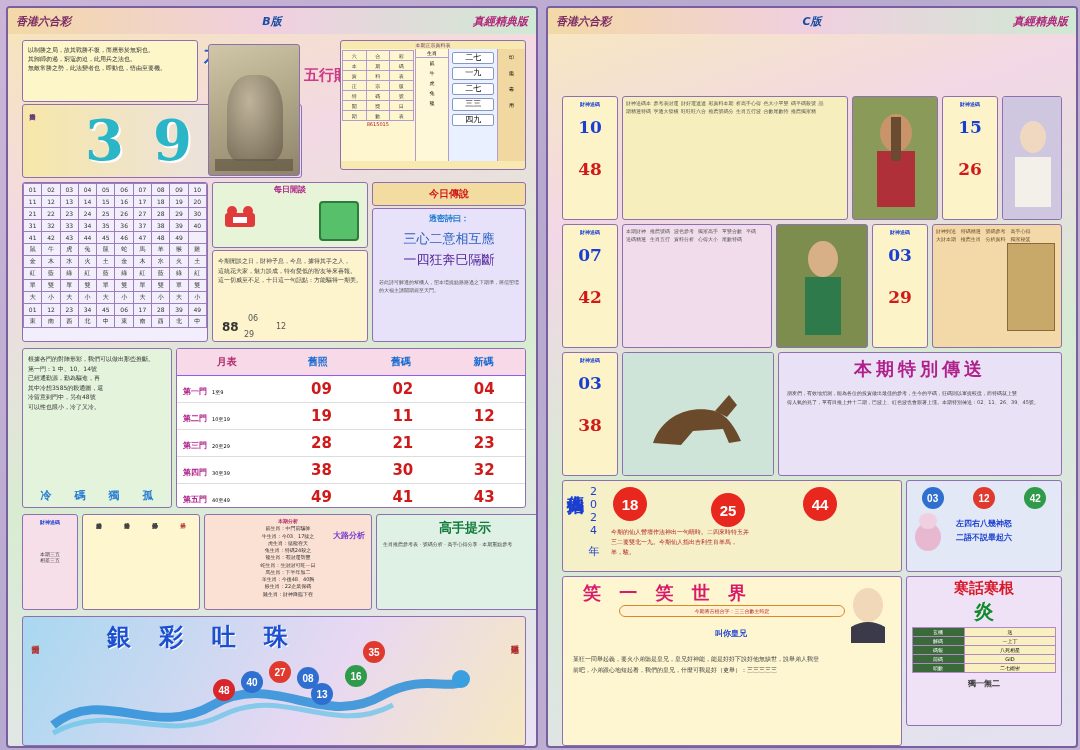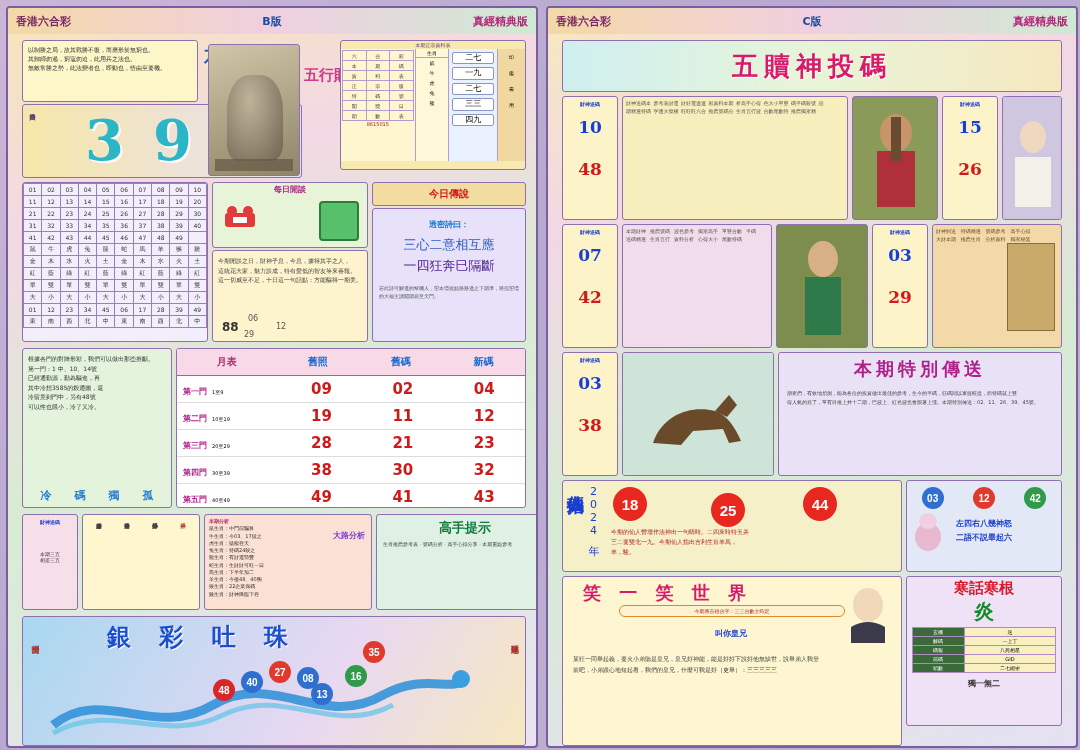--- a/index.html
+++ b/index.html
@@ -7,21 +7,21 @@
     width:1080px;height:750px;overflow:hidden;
     font-family:"DejaVu Sans","Liberation Sans",sans-serif;
     background:#b9a7c9;
   }
   .page{position:relative;width:1080px;height:750px;
     background:linear-gradient(135deg,#cbb6d8 0%,#b7a9cf 40%,#c3b2d4 100%);}
   .sheet{position:absolute;top:6px;height:738px;border:2px solid #7a5fa0;border-radius:4px;overflow:hidden;}
   .sheetA{left:6px;width:528px;background:linear-gradient(160deg,#f6e6b8 0%,#f3d9e4 25%,#d8ecd2 55%,#e9e2f4 100%);}
   .sheetB{left:546px;width:528px;background:linear-gradient(160deg,#f7e9bd 0%,#f2d7e6 25%,#d6ead3 55%,#e6e0f2 100%);}
   .hdr{display:flex;align-items:center;justify-content:space-between;height:26px;padding:0 8px;
-    background:linear-gradient(90deg,#f3d9a6,#f0cfe0,#cfe9d3);font-size:11px;color:#7b2a63;font-weight:bold;}
+    background:linear-gradient(90deg,#f3d9a6,#f0cfe0,#cfe9d3);font-size:11px;color:#7b2a63;font-weight:bold;font-style:italic;}
   .hdr .mid{color:#1b4ea0;font-size:11px;}
   .hdr .right{color:#b1267a;}
   .box{position:absolute;border:1.5px solid #8e6fb0;border-radius:3px;box-sizing:border-box;overflow:hidden;}
   .t-red{color:#d01a1a;}
   .vert{writing-mode:vertical-rl;text-orientation:upright;}
   .tiny{font-size:6px;line-height:1.25;}
   .xtiny{font-size:5px;line-height:1.2;}
   .sm{font-size:8px;line-height:1.3;}
   .md{font-size:10px;}
   .ttl{font-weight:bold;}
@@ -305,21 +305,21 @@
             <rect x="10" y="12" width="14" height="6" fill="#fff"></rect>
           </svg>
       </div>
       <div style="position:absolute;right:8px;top:18px;width:36px;height:36px;background:#57c06a;border:2px solid #2f7a3d;border-radius:4px;"></div>
     </div>
     <div class="box" style="left:364px;top:174px;width:154px;height:24px;background:#f2dca0;">
       <div class="md ttl center" style="color:#d01a1a;line-height:22px;">今日傳說</div>
     </div>
 
     <div class="box" style="left:364px;top:200px;width:154px;height:134px;background:#e7e2fa;">
-      <div class="sm ttl center" style="color:#1a7ad0;padding-top:11px;">透密詩曰：</div>
+      <div class="sm ttl center" style="color:#1a7ad0;padding-top:5px;">透密詩曰：</div>
       <div class="center" style="font-size:13px;color:#2a5fc0;padding-top:6px;">三心二意相互應</div>
       <div class="center" style="font-size:13px;color:#4c1d95;padding-top:3px;">一四狂奔巳隔斷</div>
       <div class="xtiny" style="padding:10px 6px 0;color:#555;line-height:1.5;">若此詩可解透的幫機人，望本壇提點路路過之下期準，將信望壇的大福主請開期親至天門。</div>
     </div>
 
     <div class="box" style="left:204px;top:242px;width:156px;height:92px;background:#fdf4cd;">
       <div class="tiny" style="padding:5px;color:#444;line-height:1.6;">
         <div>今期閒談之日，財神子息，今息，據得其手之人，</div>
         <div>這統花大家，魅力談成，特有愛低的智友等來喜報。</div>
         <div>這一切威至不足，十日這一句話點：方能驅得一期美。</div>
@@ -394,21 +394,21 @@
 
     <div class="box" style="left:74px;top:506px;width:118px;height:96px;background:#fdf6cf;">
       <div style="display:flex;justify-content:space-around;padding:4px 2px;">
         <div class="vert xtiny" style="color:#444;">本期推薦參考有財運碼財神話</div>
         <div class="vert xtiny" style="color:#444;">今期財神給你送來財富碼</div>
         <div class="vert xtiny" style="color:#444;">財神碼財神碼財神碼財神</div>
         <div class="vert xtiny" style="color:#b02a2a;">財神碼</div>
       </div>
     </div>
 
-    <div class="box" style="left:196px;top:506px;width:168px;height:96px;background:#fbe0d4;">
+    <div class="box" style="left:196px;top:506px;width:168px;height:96px;background:#fbe0d4;text-align:center;">
       <div class="xtiny" style="padding:3px 4px;color:#333;line-height:1.45;">
         <div style="color:#b02a6a;font-weight:bold;">本期分析</div>
         <div>鼠生肖：中門前騙算</div>
         <div>牛生肖：今03、17猛之</div>
         <div>虎生肖：猛龍在天</div>
         <div>兔生肖：特碼24殺之</div>
         <div>龍生肖：有財運勢豐</div>
         <div>蛇生肖：生財財可旺一日</div>
         <div>馬生肖：下半年加二</div>
         <div>羊生肖：今後48、40胸</div>
@@ -444,23 +444,20 @@
     </div>
   </div>
 
   <div class="sheet sheetB">
     <div class="hdr">
       <span>香港六合彩</span>
       <span class="mid">C版</span>
       <span class="right">真經精典版</span>
     </div>
 
-    <div class="box" style="left:14px;top:32px;width:500px;height:52px;background:linear-gradient(90deg,#cfeff0,#e8f4d8,#f6e8c0);">
-      <div class="hl-title center" style="font-size:26px;color:#d81a6a;line-height:50px;letter-spacing:6px;text-shadow:1px 1px 0 #fff;">五贖神投碼</div>
-    </div>
 
     <div class="box godbox" style="left:14px;top:88px;width:56px;height:124px;">
       <div class="xtiny center" style="padding-top:4px;color:#1a3fd0;font-weight:bold;">財神送碼</div>
       <div class="center numbig" style="font-size:17px;color:#1a3fd0;padding-top:10px;">10</div>
       <div class="center numbig" style="font-size:17px;color:#d01a1a;padding-top:22px;">48</div>
     </div>
     <div class="box" style="left:74px;top:88px;width:226px;height:124px;background:#f6eebc;">
       <div class="xtiny" style="padding:3px;color:#555;columns:8;column-gap:2px;line-height:1.5;">
         財神送碼本期精選特碼參考表財運亨通大發橫財好運連連旺旺旺六合彩資料本期推薦號碼分析高手心得生肖五行波色大小單雙合數尾數特碼平碼殺號推薦獨家精品
       </div>

